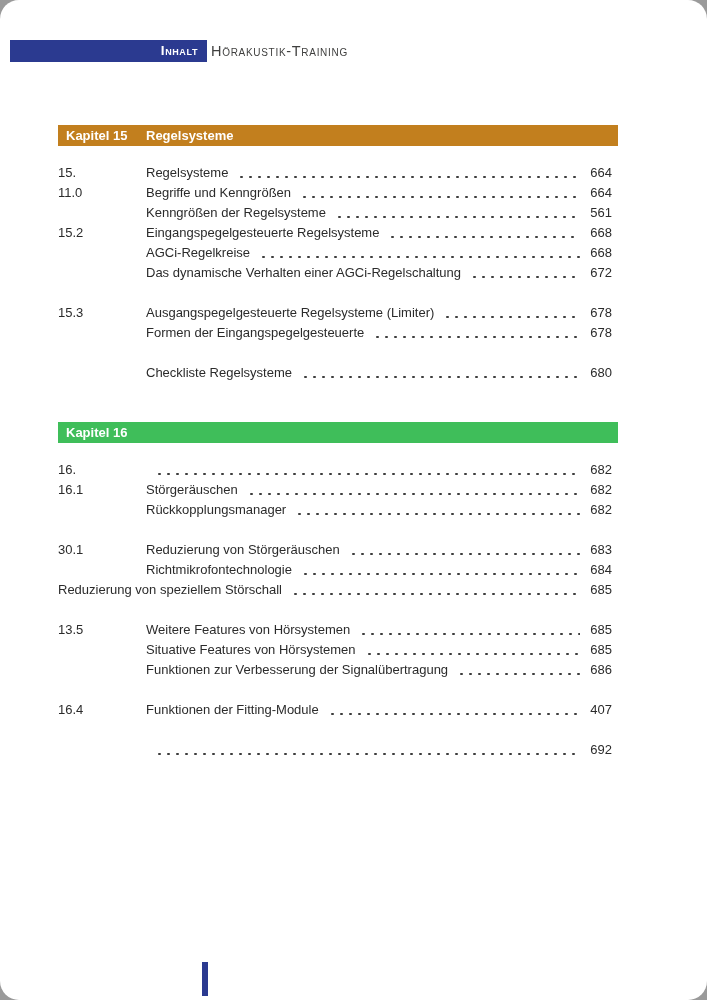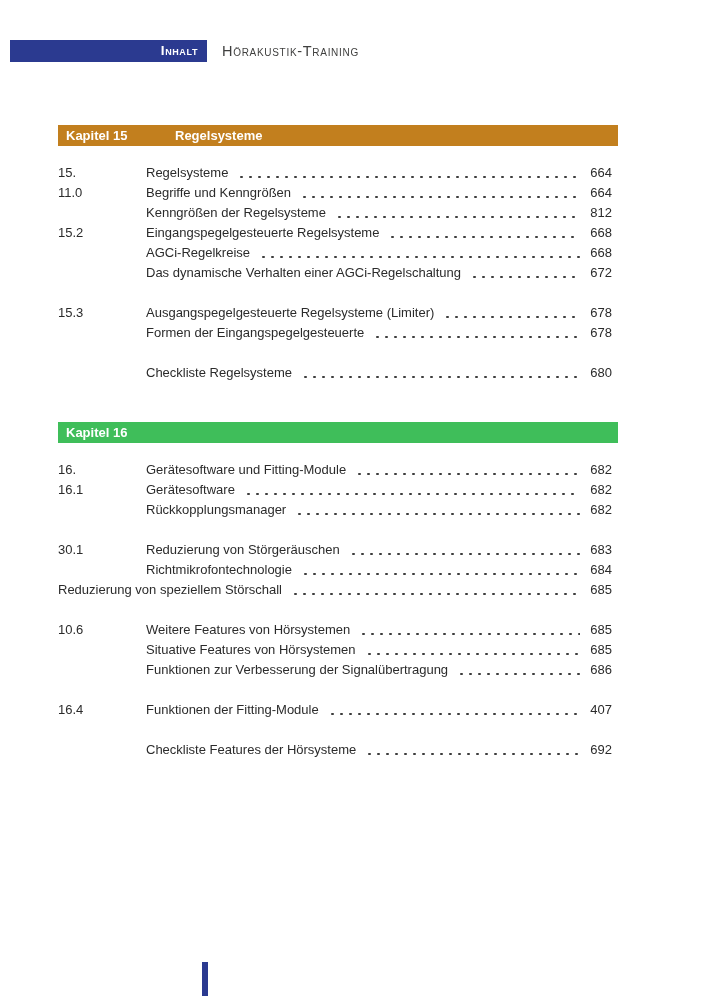--- a/index.html
+++ b/index.html
@@ -4,55 +4,55 @@
 <style>
   html,body { margin:0; padding:0; background:#9a9a9a; }
   .page {
     position: relative;
     width: 707px; height: 1000px;
     margin: 0 auto;
     background: #ffffff;
     font-family: "Liberation Sans", sans-serif;
     color: #2b2b2b;
     overflow: hidden;
+    border-radius: 19px;
   }
 
   
   .hdr { position:absolute; top:40px; left:10px; display:flex; align-items:stretch; }
   .inhalt-bar {
     width: 188px; height: 22px;
     background:#2b3a90;
     color:#ffffff;
     text-align:right;
     padding-right:9px;
     line-height:22px;
     font-weight:bold;
     font-size:13.5px;
     font-variant: small-caps;
     letter-spacing:0.6px;
   }
   .book-title {
-    margin-left:15px;
+    margin-left:4px;
     line-height:22px;
     font-size:14.5px;
     font-variant: small-caps;
     letter-spacing:0.7px;
     color:#3f3f3e;
   }
 
   
   .toc-main { position:absolute; top:125px; left:58px; width:560px; }
 
   .chapter-bar {
     height:21px; line-height:21px;
     color:#ffffff; font-weight:bold; font-size:13px;
     display:flex;
     padding-left:8px;
     box-sizing:border-box;
-    gap:29px;
   }
   .ch-label { width:80px; flex:0 0 80px; }
   .ch-title { flex:1; }
 
   .rows { margin-top:17px; margin-bottom:39px; }
 
   .row {
     display:flex;
     align-items:baseline;
     height:20px; line-height:20px;
@@ -113,21 +113,21 @@
           <div class="row">
     <span class="num">11.0</span>
     <span class="title">Begriffe und Kenngrößen</span>
     <span class="leader"></span>
     <span class="pg">664</span>
   </div>
           <div class="row">
     <span class="num"></span>
     <span class="title">Kenngrößen der Regelsysteme</span>
     <span class="leader"></span>
-    <span class="pg">812</span>
+    <span class="pg">561</span>
   </div>
           <div class="row">
     <span class="num">15.2</span>
     <span class="title">Eingangspegelgesteuerte Regelsysteme</span>
     <span class="leader"></span>
     <span class="pg">668</span>
   </div>
           <div class="row">
     <span class="num"></span>
     <span class="title">AGCi-Regelkreise</span>
@@ -160,27 +160,26 @@
   </div>
         </div>
   </section>
       <section class="toc-section">
     <div class="chapter-bar" style="background: rgb(63, 190, 90);">
       <span class="ch-label">Kapitel 16</span>
     </div>
     <div class="rows">
           <div class="row">
     <span class="num">16.</span>
-    <span class="title">Gerätesoftware und Fitting-Module</span>
     <span class="leader"></span>
     <span class="pg">682</span>
   </div>
           <div class="row">
     <span class="num">16.1</span>
-    <span class="title">Gerätesoftware</span>
+    <span class="title">Störgeräuschen</span>
     <span class="leader"></span>
     <span class="pg">682</span>
   </div>
           <div class="row">
     <span class="num"></span>
     <span class="title">Rückkopplungsmanager</span>
     <span class="leader"></span>
     <span class="pg">682</span>
   </div>
           <div class="row gap">
@@ -195,21 +194,21 @@
     <span class="leader"></span>
     <span class="pg">684</span>
   </div>
           <div class="row full">
 
     <span class="title">Reduzierung von speziellem Störschall</span>
     <span class="leader"></span>
     <span class="pg">685</span>
   </div>
           <div class="row gap">
-    <span class="num">10.6</span>
+    <span class="num">13.5</span>
     <span class="title">Weitere Features von Hörsystemen</span>
     <span class="leader"></span>
     <span class="pg">685</span>
   </div>
           <div class="row">
     <span class="num"></span>
     <span class="title">Situative Features von Hörsystemen</span>
     <span class="leader"></span>
     <span class="pg">685</span>
   </div>
@@ -220,21 +219,20 @@
     <span class="pg">686</span>
   </div>
           <div class="row gap">
     <span class="num">16.4</span>
     <span class="title">Funktionen der Fitting-Module</span>
     <span class="leader"></span>
     <span class="pg">407</span>
   </div>
           <div class="row gap">
     <span class="num"></span>
-    <span class="title">Checkliste Features der Hörsysteme</span>
     <span class="leader"></span>
     <span class="pg">692</span>
   </div>
         </div>
   </section>
     </main>
 
   <div class="footer-num">XXIV</div>
   <div class="footer-bar" style="background: rgb(43, 58, 144);"></div>
 

